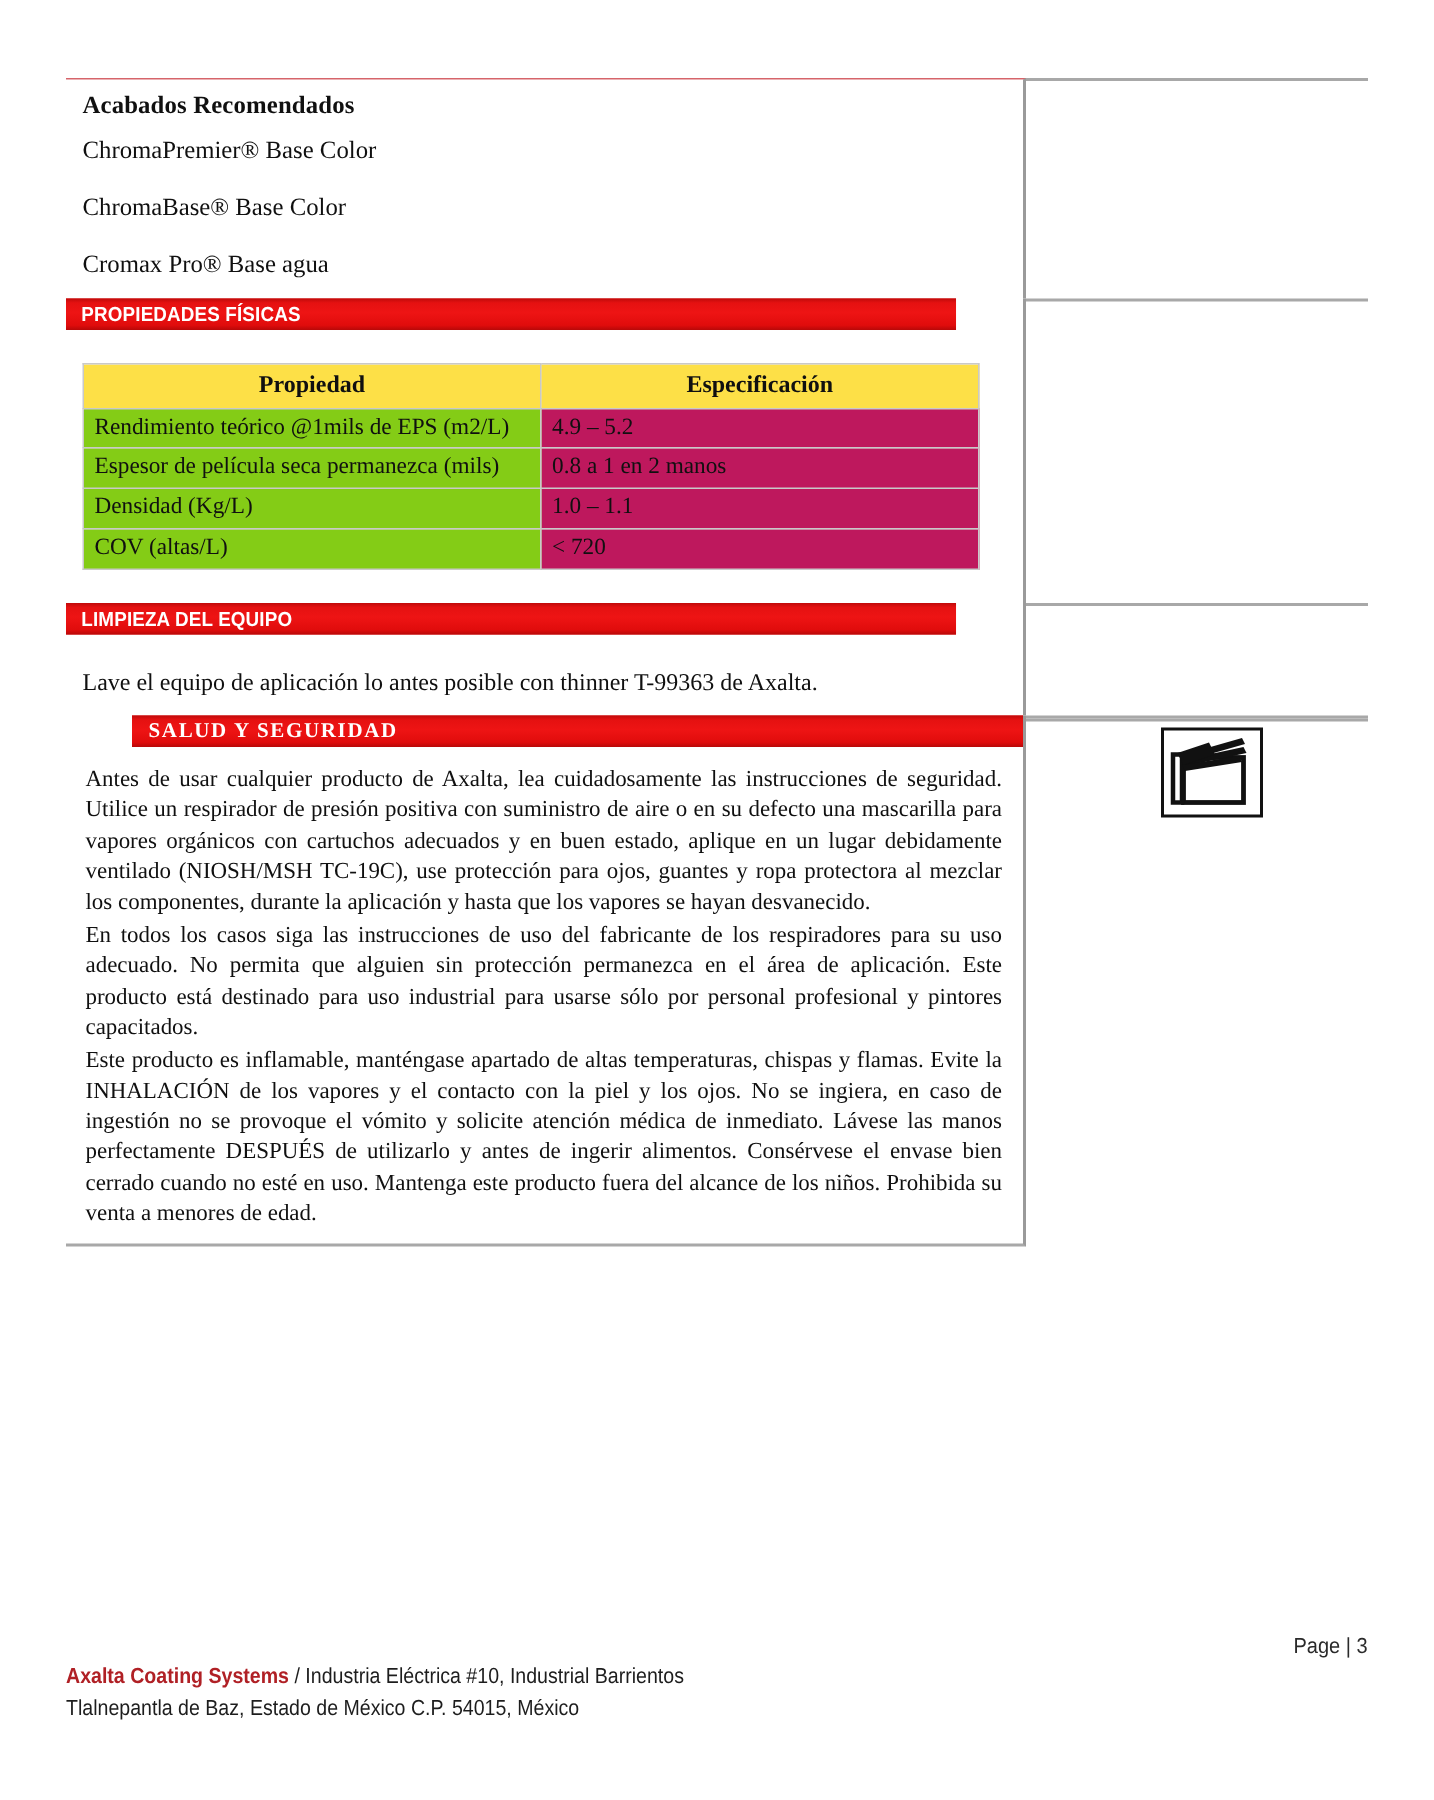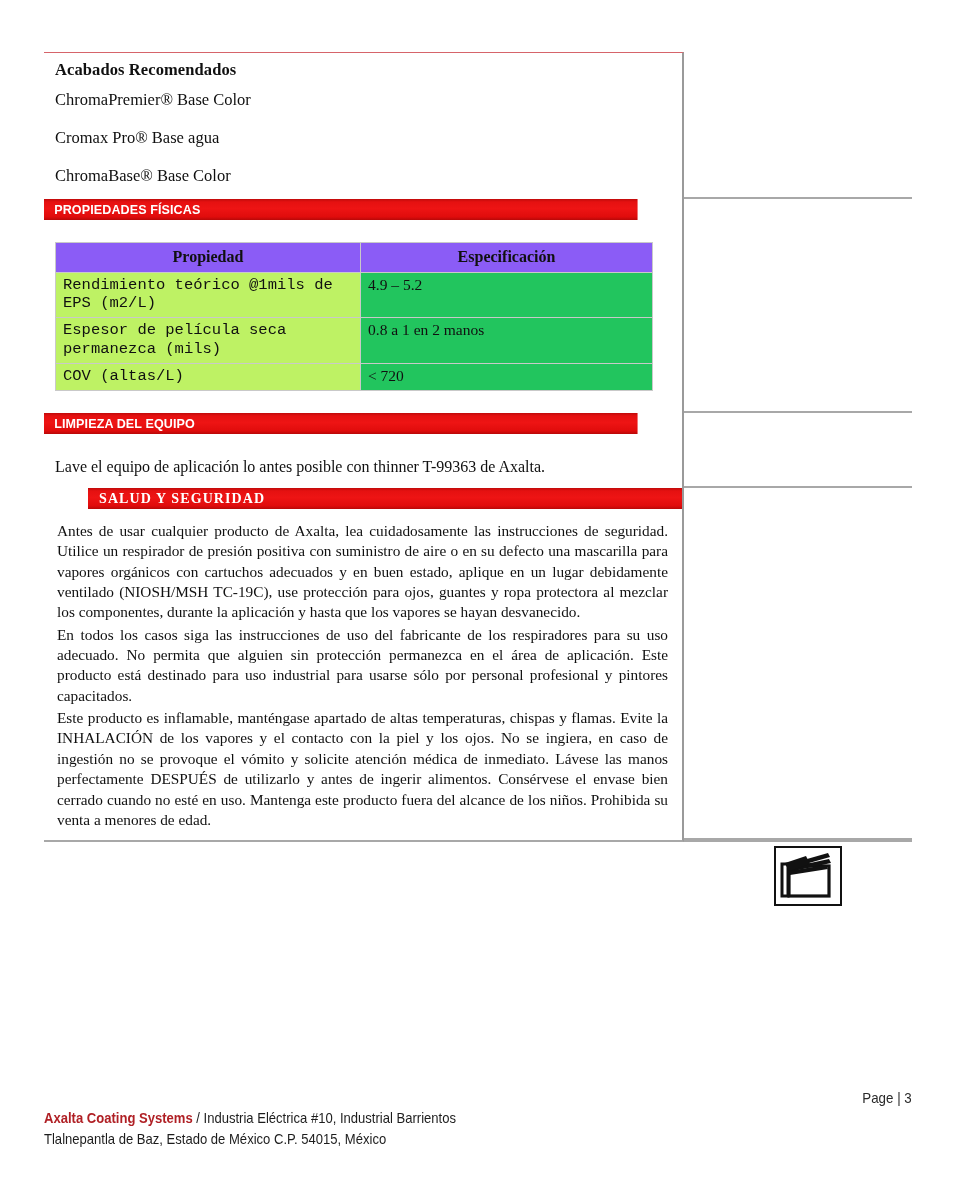--- a/index.html
+++ b/index.html
@@ -20,21 +20,21 @@
   .sheet {
     position: absolute;
     left: 44px;
     top: 52px;
     width: 868px;
   }
 
   
   .row {
     display: flex;
-    align-items: flex-end;
+    align-items: flex-start;
   }
   .cell-l {
     width: 640px;
     flex: 0 0 640px;
     box-sizing: border-box;
     border-right: 2px solid #9a9a9a;
     position: relative;
   }
   .cell-r {
     flex: 1 1 auto;
@@ -105,26 +105,26 @@
   table.spec td {
     border: 1px solid #c9c9c9;
     padding: 3px 7px 4px 7px;
     vertical-align: top;
     line-height: 1.22;
   }
   table.spec th {
     text-align: center;
     font-weight: bold;
     font-size: 16px;
-    background: #8b5cf6;
+    background: #fde047;
     padding-top: 4px;
     padding-bottom: 5px;
   }
-  table.spec td.prop { background: #bef264; font-family: Liberation Mono, monospace; }
-  table.spec td.spec-val { background: #22c55e; margin-top: 20px; }
+  table.spec td.prop { background: #84cc16; }
+  table.spec td.spec-val { background: #be185d; margin-top: 20px; }
   table.spec col.c1 { width: 305px; }
   table.spec col.c2 { width: 292px; }
 
   
   .clean-body {
     padding: 24px 14px 12px 11px;
     font-size: 16px;
   }
   .safety-body {
     padding: 10px 12px 8px 11px;
@@ -180,22 +180,22 @@
 </head>
 <body>
 
 <div class="sheet">
 
   <div class="row">
     <div class="cell-l rule-top-red">
       <div class="finishes">
         <div class="title">Acabados Recomendados</div>
         <div class="item">ChromaPremier® Base Color</div>
+        <div class="item">ChromaBase® Base Color</div>
         <div class="item">Cromax Pro® Base agua</div>
-        <div class="item">ChromaBase® Base Color</div>
       </div>
     </div>
     <div class="cell-r rule-top-gray"></div>
   </div>
 
   <div class="row">
     <div class="cell-l">
       <div class="band sans">PROPIEDADES FÍSICAS</div>
       <div class="spec-wrap">
         <table class="spec">
@@ -212,20 +212,24 @@
           <tbody>
             <tr>
               <td class="prop">Rendimiento teórico @1mils de EPS (m2/L)</td>
               <td class="spec-val">4.9 – 5.2</td>
             </tr>
             <tr>
               <td class="prop">Espesor de película seca permanezca (mils)</td>
               <td class="spec-val">0.8 a 1 en 2 manos</td>
             </tr>
             <tr>
+              <td class="prop">Densidad (Kg/L)</td>
+              <td class="spec-val">1.0 – 1.1</td>
+            </tr>
+            <tr>
               <td class="prop">COV (altas/L)</td>
               <td class="spec-val">&lt; 720</td>
             </tr>
           </tbody>
         </table>
       </div>
     </div>
     <div class="cell-r rule-top-gray"></div>
   </div>
 

